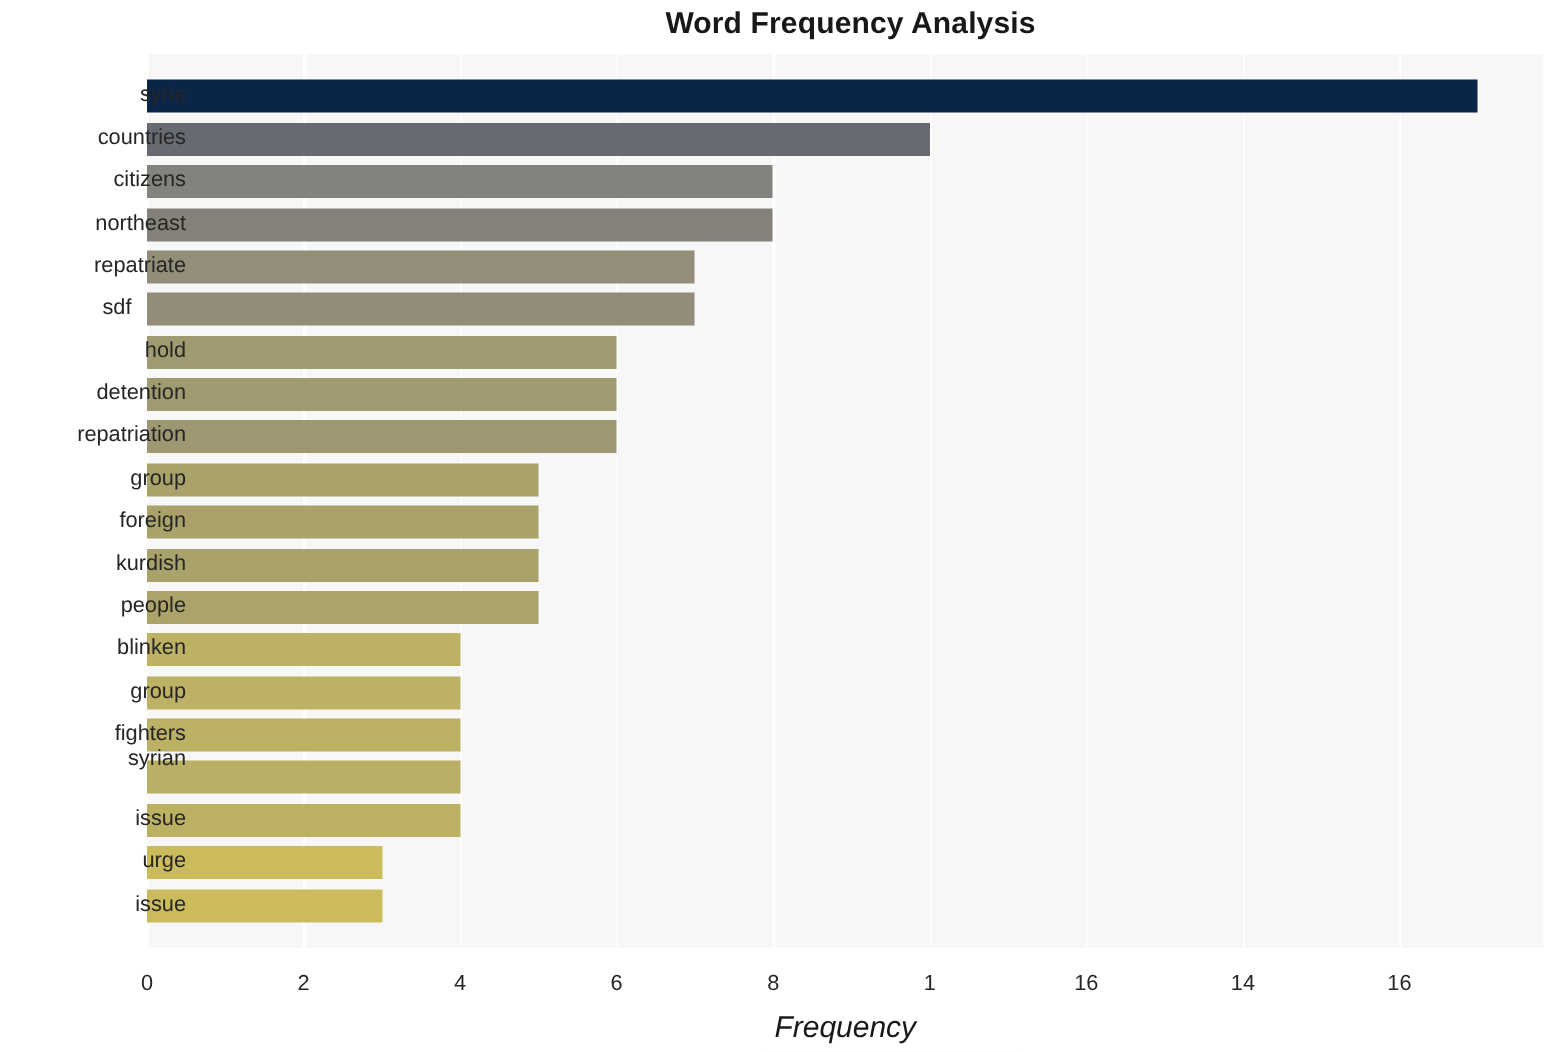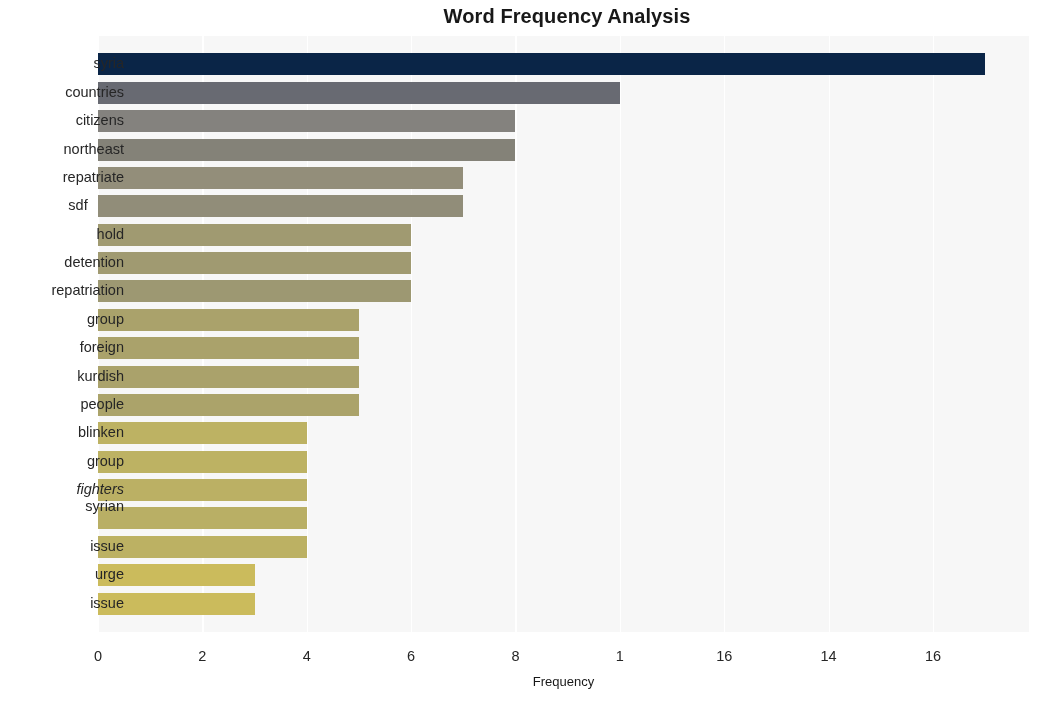--- a/index.html
+++ b/index.html
@@ -95,22 +95,23 @@
     color: #262626;
     transform: translateX(-50%);
     white-space: nowrap;
   }
   #x-axis-title {
     position: absolute;
     left: 98px;
     top: 674px;
     width: 931px;
     text-align: center;
-    font-size: 13px;
+    font-size: 20px;
     color: #181818;
+    font-style: italic;
   }
 </style>
 </head>
 <body>
 
 <div id="chart-root">
 
   <div id="chart-title">Word Frequency Analysis</div>
 
   <div id="plot-area">
@@ -198,21 +199,21 @@
       <div class="y-label" style="top: 158.286px; text-align: center;">sdf</div>
       <div class="y-label" style="top: 186.667px;">hold</div>
       <div class="y-label" style="top: 215.048px;">detention</div>
       <div class="y-label" style="top: 243.429px; text-align: right;">repatriation</div>
       <div class="y-label" style="top: 271.81px;">group</div>
       <div class="y-label" style="top: 300.19px;">foreign</div>
       <div class="y-label" style="top: 328.571px;">kurdish</div>
       <div class="y-label" style="top: 356.952px;">people</div>
       <div class="y-label" style="top: 385.333px;">blinken</div>
       <div class="y-label" style="top: 413.714px;">group</div>
-      <div class="y-label" style="top: 442.095px; font-style: italic;">fighters</div>
+      <div class="y-label" style="top: 442.095px;">fighters</div>
       <div class="y-label" style="top: 459px;">syrian</div>
       <div class="y-label" style="top: 498.857px;">issue</div>
       <div class="y-label" style="top: 527.238px;">urge</div>
       <div class="y-label" style="top: 555.619px;">issue</div>
     </div>
 
   <div id="x-axis">
       <div class="x-tick-label" style="left: 0px;">0</div>
       <div class="x-tick-label" style="left: 104.372px;">2</div>
       <div class="x-tick-label" style="left: 208.744px;">4</div>

